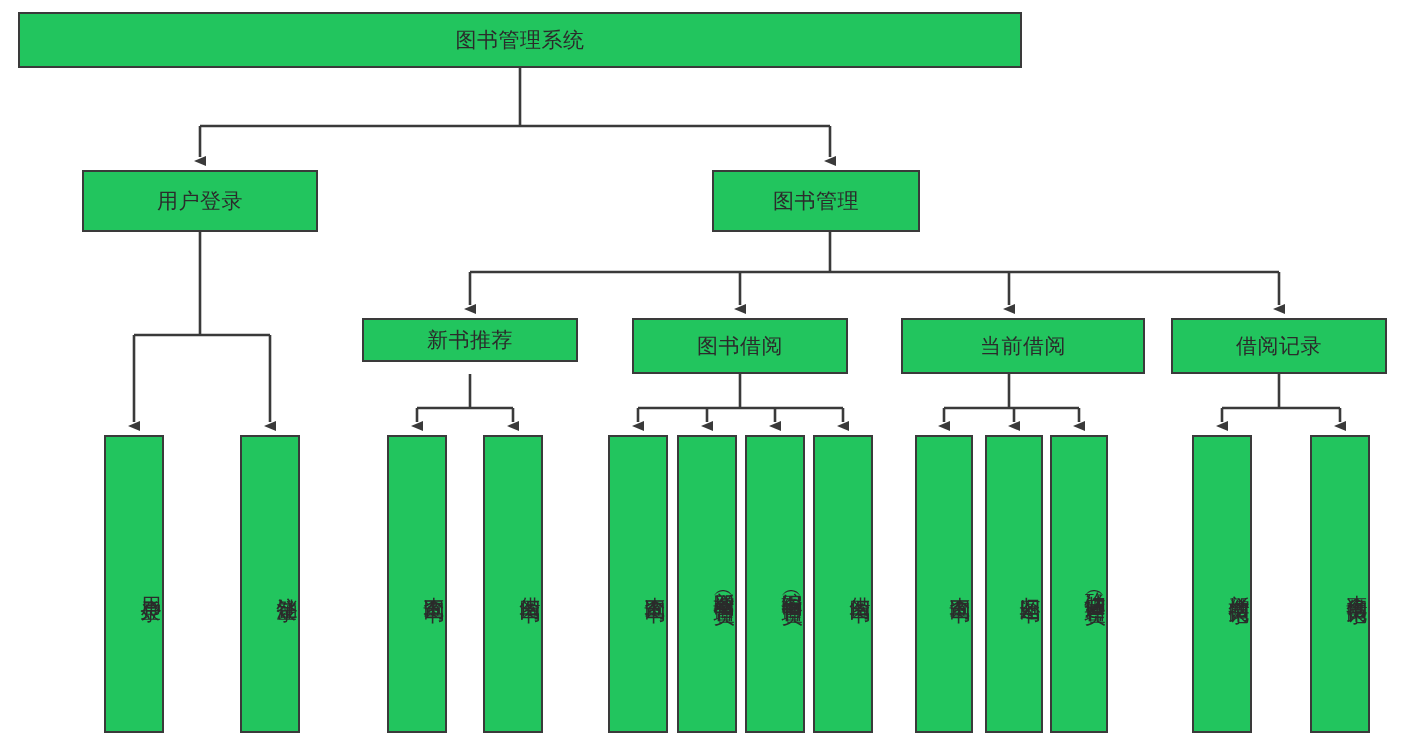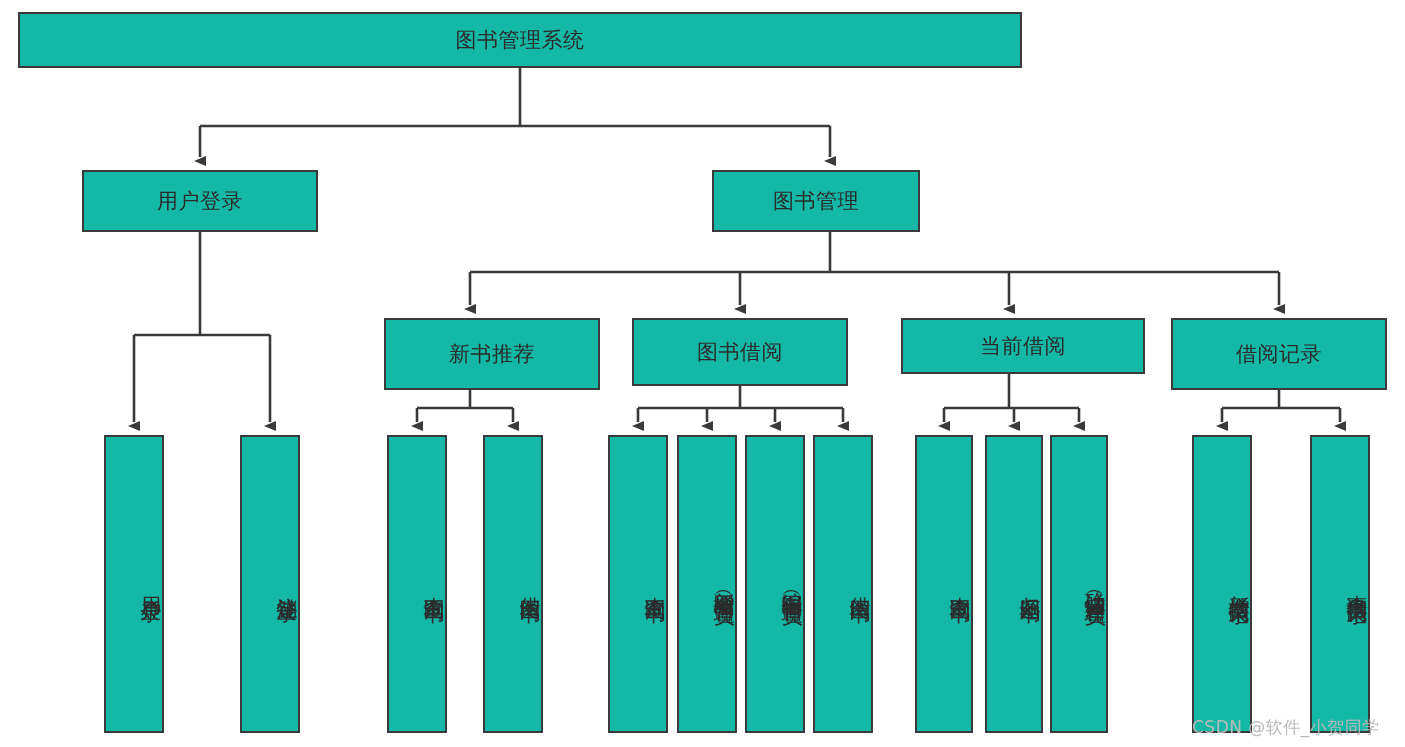--- a/index.html
+++ b/index.html
@@ -20,21 +20,21 @@
   #edges {
     position: absolute;
     left: 0;
     top: 0;
     width: 1405px;
     height: 747px;
   }
   .node {
     position: absolute;
     box-sizing: border-box;
-    background: #14b8a6;
+    background: #22c55e;
     border: 2px solid #3a3a3a;
     display: flex;
     align-items: center;
     justify-content: center;
     color: #2b2b2b;
     text-align: center;
   }
   .node.horiz {
     font-size: 21px;
     letter-spacing: 0.5px;
@@ -112,30 +112,30 @@
   <div id="nodes">
       <div class="node horiz" style="left: 18px; top: 12px; width: 1004px; height: 56px;">
         <span>图书管理系统</span>
       </div>
       <div class="node horiz" style="left: 82px; top: 170px; width: 236px; height: 62px;">
         <span>用户登录</span>
       </div>
       <div class="node horiz" style="left: 712px; top: 170px; width: 208px; height: 62px;">
         <span>图书管理</span>
       </div>
-      <div class="node horiz" style="left: 362px; top: 318px; width: 216px; height: 72px; margin-left: 22px;">
+      <div class="node horiz" style="left: 362px; top: 318px; width: 216px; height: 44px;">
         <span>新书推荐</span>
       </div>
-      <div class="node horiz" style="left: 632px; top: 318px; width: 216px; height: 68px;">
+      <div class="node horiz" style="left: 632px; top: 318px; width: 216px; height: 56px;">
         <span>图书借阅</span>
       </div>
       <div class="node horiz" style="left: 901px; top: 318px; width: 244px; height: 56px;">
         <span>当前借阅</span>
       </div>
-      <div class="node horiz" style="left: 1171px; top: 318px; width: 216px; height: 72px;">
+      <div class="node horiz" style="left: 1171px; top: 318px; width: 216px; height: 56px;">
         <span>借阅记录</span>
       </div>
       <div class="node vert" style="left: 104px; top: 435px; width: 60px; height: 298px;">
         <span>用户登录</span>
       </div>
       <div class="node vert" style="left: 240px; top: 435px; width: 60px; height: 298px;">
         <span>注销登录</span>
       </div>
       <div class="node vert" style="left: 387px; top: 435px; width: 60px; height: 298px;">
         <span>查询图书</span>
@@ -164,14 +164,13 @@
       <div class="node vert" style="left: 1050px; top: 435px; width: 58px; height: 298px;">
         <span>确认归还（管理员）</span>
       </div>
       <div class="node vert" style="left: 1192px; top: 435px; width: 60px; height: 298px;">
         <span>新增借阅记录</span>
       </div>
       <div class="node vert" style="left: 1310px; top: 435px; width: 60px; height: 298px;">
         <span>查询借阅记录</span>
       </div>
     </div>
-  <div class="watermark" style="left: 1192px; top: 716px;">CSDN @软件_小贺同学</div>
 </div>
 
 </body></html>

